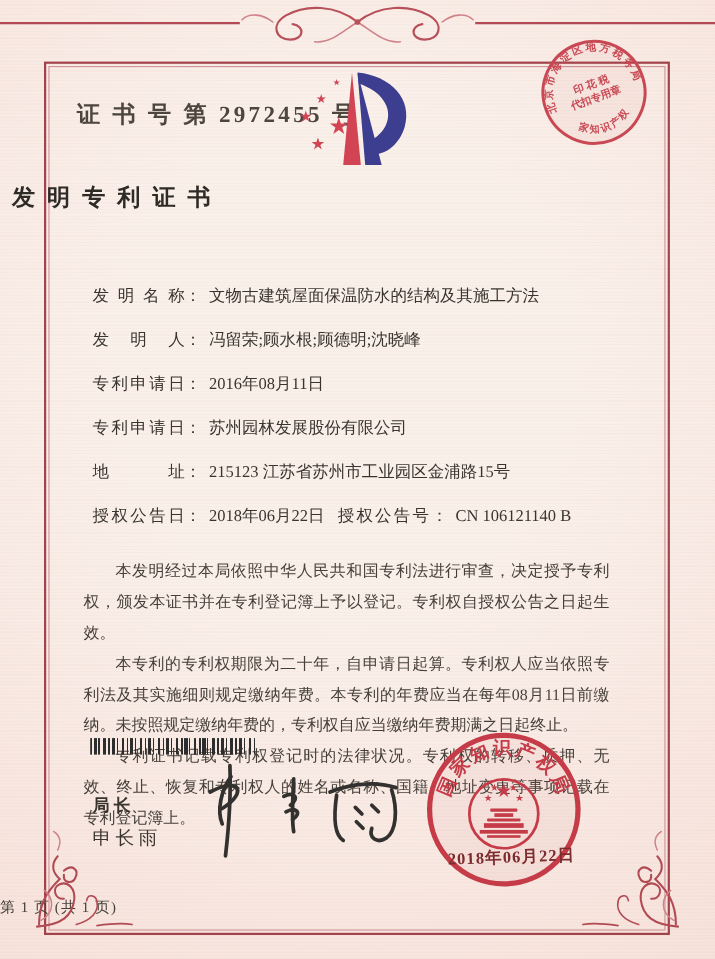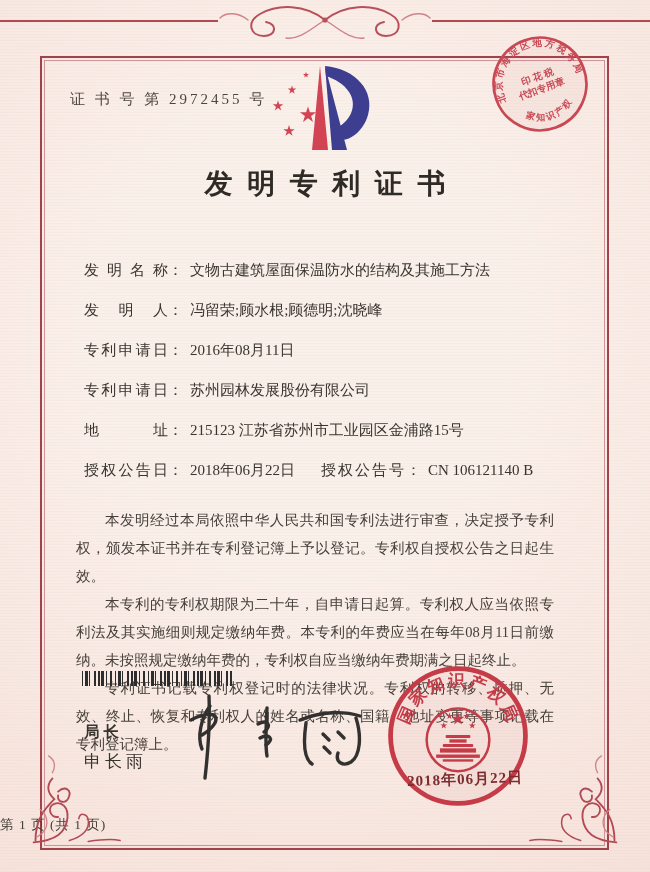--- a/index.html
+++ b/index.html
@@ -6,30 +6,30 @@
   .page{position:relative;width:650px;height:872px;margin:0 auto;overflow:hidden;
         font-family:"Liberation Serif","DejaVu Serif",serif;
         background:
           repeating-linear-gradient(0deg, rgba(205,150,140,0.05) 0 1px, rgba(255,255,255,0) 1px 3px),
           radial-gradient(130% 105% at 48% 38%, #faf0ea 25%, #f6e2db 70%, #f0d5ce 100%);}
   .abs{position:absolute;}
   
   .frame{left:40px;top:56px;width:565px;height:790px;border:2.5px solid #a2434c;}
   .frame::before{content:'';position:absolute;inset:2px;border:1px solid #cf9398;}
   
-  .certno{left:70px;top:90px;font-size:15px;letter-spacing:3px;color:#4c463f;}
-  .title{left:0;right:0;top:165px;text-align:center;font-size:28px;font-weight:700;
+  .certno{left:70px;top:90px;font-size:21px;letter-spacing:3px;color:#4c463f;font-weight:bold;}
+  .title{left:0;right:0;top:165px;font-size:21px;font-weight:700;
          letter-spacing:.52em;text-indent:.52em;color:#2e2a26;}
   .fields{left:84px;top:260px;width:486px;font-size:15px;color:#39342e;}
   .frow{margin-bottom:19px;line-height:21px;white-space:nowrap;}
   .flabel{display:inline-block;width:84px;text-align:justify;text-align-last:justify;
           vertical-align:top;color:#39342e;}
   .fcolon{margin-right:7px;}
   .fval{color:#39342e;}
-  .grant2{margin-left:26px;}
+  .grant2{margin-left:12px;}
   .grant2 .nlabel{letter-spacing:2px;}
   .paras{left:76px;top:506px;width:478px;font-size:14.5px;line-height:28px;
          color:#46403a;text-align:justify;}
   .paras p{margin:0;text-indent:2em;}
   .barcode{left:82px;top:671px;width:150px;height:15px;
     background:repeating-linear-gradient(90deg,#2d2d2d 0 1.5px,transparent 1.5px 3px,
       #2d2d2d 3px 6px,transparent 6px 7.5px,#2d2d2d 7.5px 8.5px,transparent 8.5px 12px,
       #2d2d2d 12px 14px,transparent 14px 16.5px);}
   .director-title{left:84px;top:722px;font-size:15.5px;letter-spacing:4px;color:#39342e;font-weight:bold;}
   .director-name{left:84px;top:750px;font-size:17px;letter-spacing:4px;color:#39342e;}

